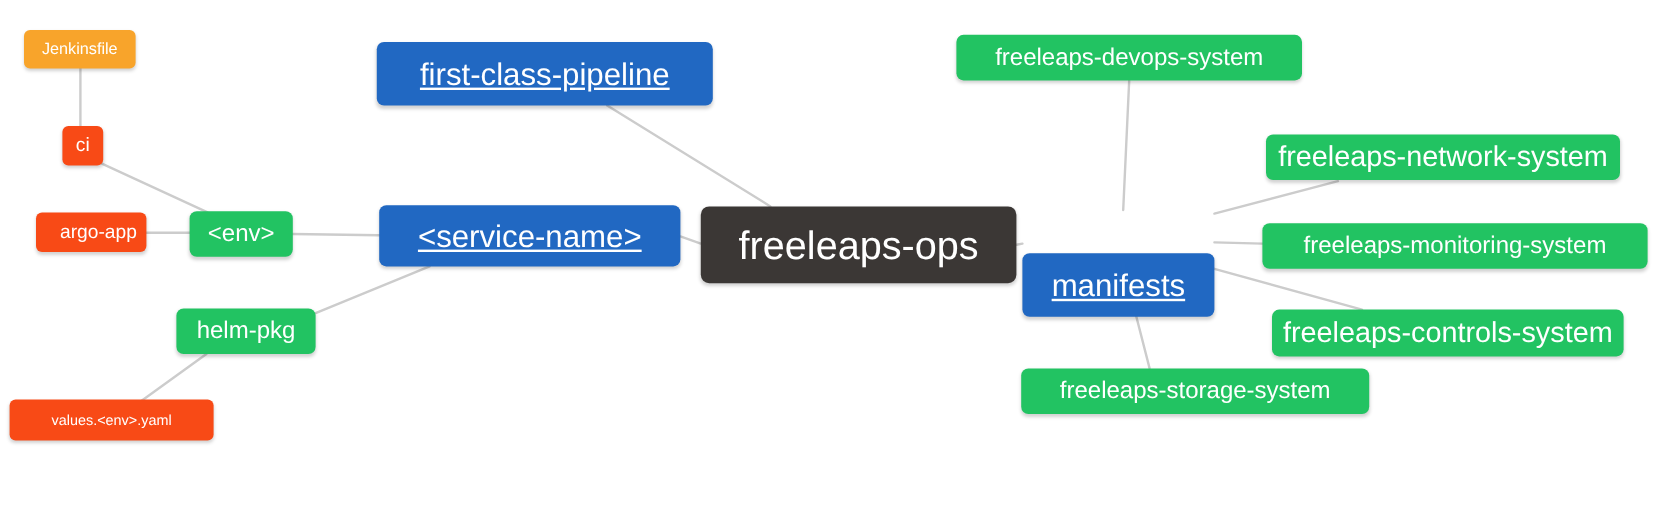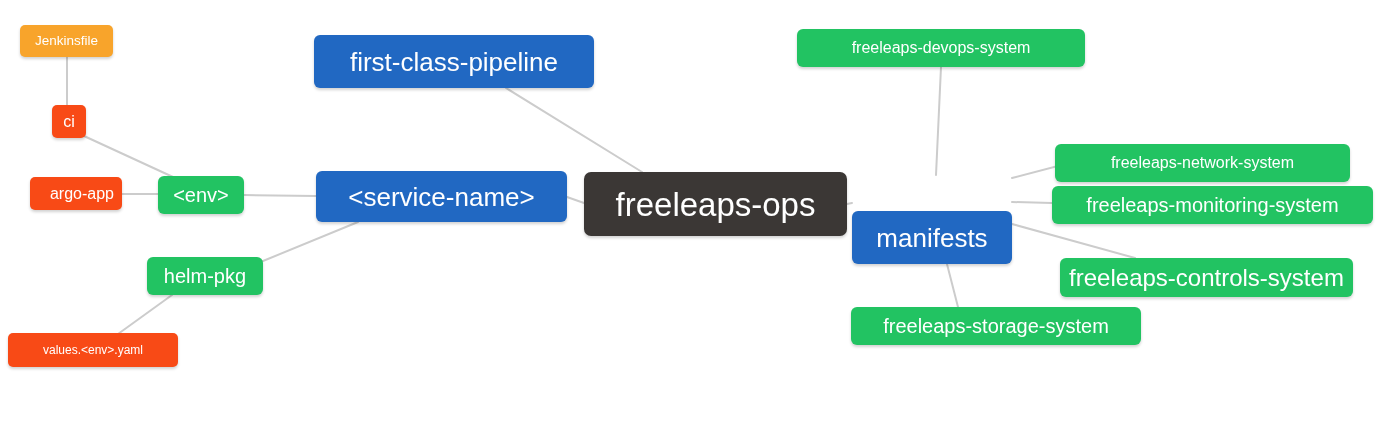--- a/index.html
+++ b/index.html
@@ -36,21 +36,21 @@
     box-sizing: border-box;
     color: var(--text-color, #ffffff);
     white-space: nowrap;
     border-radius: 6px;
     box-shadow: 0 2px 3px rgba(0,0,0,0.18);
     cursor: pointer;
     user-select: none;
     line-height: 1;
   }
   .node--root   { background: var(--root-bg,   #3A3A3A); border-radius: 7px; }
-  .node--branch { background: var(--branch-bg, #2168C2); }
+  .node--branch { background: var(--branch-bg, #2168C2); text-decoration: underline; }
   .node--green  { background: var(--green-bg,  #22C362); }
   .node--red    { background: var(--red-bg,    #F84A16); border-radius: 5px; }
   .node--orange { background: var(--orange-bg, #F8A42B); border-radius: 5px; }
 </style>
 </head>
 <body>
 
 <div class="canvas">
 
   <svg class="edges" viewBox="0 0 1390 421" xmlns="http://www.w3.org/2000/svg">
@@ -83,23 +83,23 @@
   <div class="node node--red" style="left:8px; top:333px; width:170px; height:34px; font-size:12px;">values.&lt;env&gt;.yaml</div>
 
   <div class="node node--branch" style="left:314px; top:35px; width:280px; height:53px; font-size:26px;">first-class-pipeline</div>
 
   <div class="node node--branch" style="left:316px; top:171px; width:251px; height:51px; font-size:26px;">&lt;service-name&gt;</div>
 
   <div class="node node--root" style="left:584px; top:172px; width:263px; height:64px; font-size:33px;">freeleaps-ops</div>
 
   <div class="node node--branch" style="left:852px; top:175px; width:160px; height:53px; font-size:26px;margin-top:36px;">manifests</div>
 
-  <div class="node node--green" style="left:797px; top:29px; width:288px; height:38px; font-size:16px;">freeleaps-devops-system</div>
+  <div class="node node--green" style="left:797px; top:29px; width:288px; height:38px; font-size:20px;">freeleaps-devops-system</div>
 
-  <div class="node node--green" style="left:1055px; top:112px; width:295px; height:38px; font-size:16px;margin-top:32px;">freeleaps-network-system</div>
+  <div class="node node--green" style="left:1055px; top:112px; width:295px; height:38px; font-size:24px;">freeleaps-network-system</div>
 
   <div class="node node--green" style="left:1052px; top:186px; width:321px; height:38px; font-size:20px;text-align:center;">freeleaps-monitoring-system</div>
 
   <div class="node node--green" style="left:1060px; top:258px; width:293px; height:39px; font-size:24px;">freeleaps-controls-system</div>
 
   <div class="node node--green" style="left:815px; top:307px; width:290px; height:38px; font-size:20px;margin-left:36px;">freeleaps-storage-system</div>
 
 </div>
 
 </body></html>

